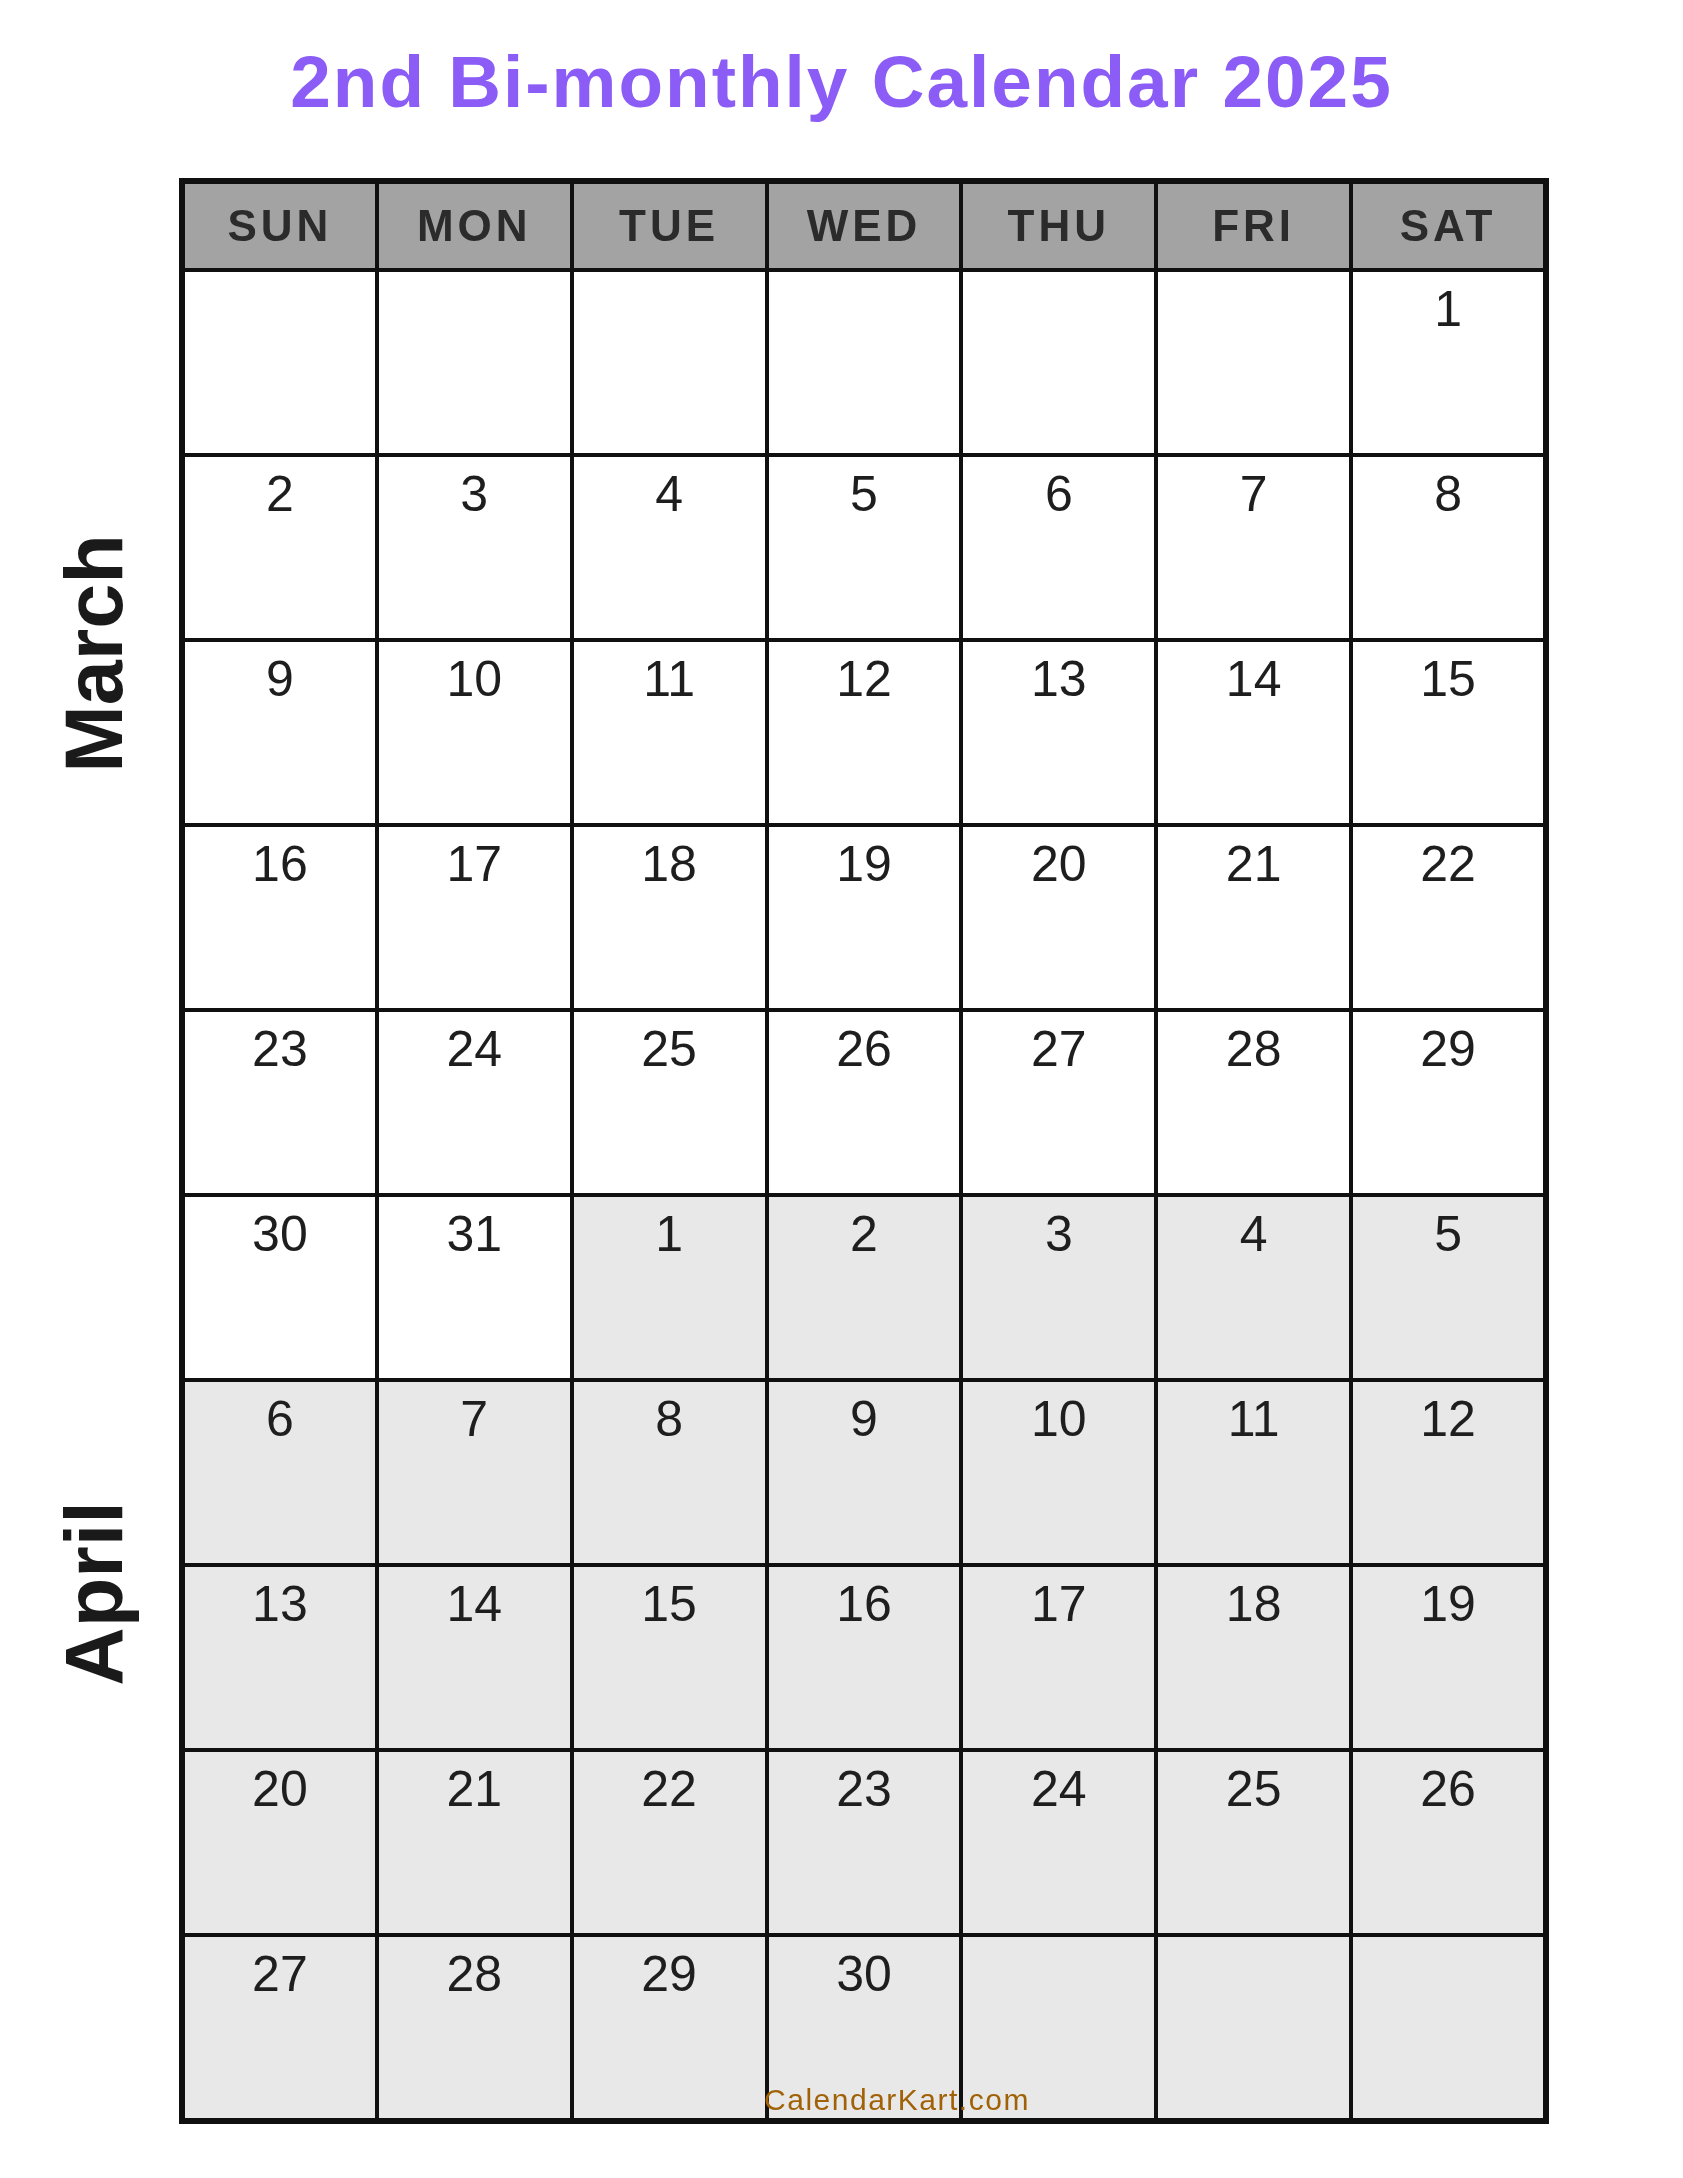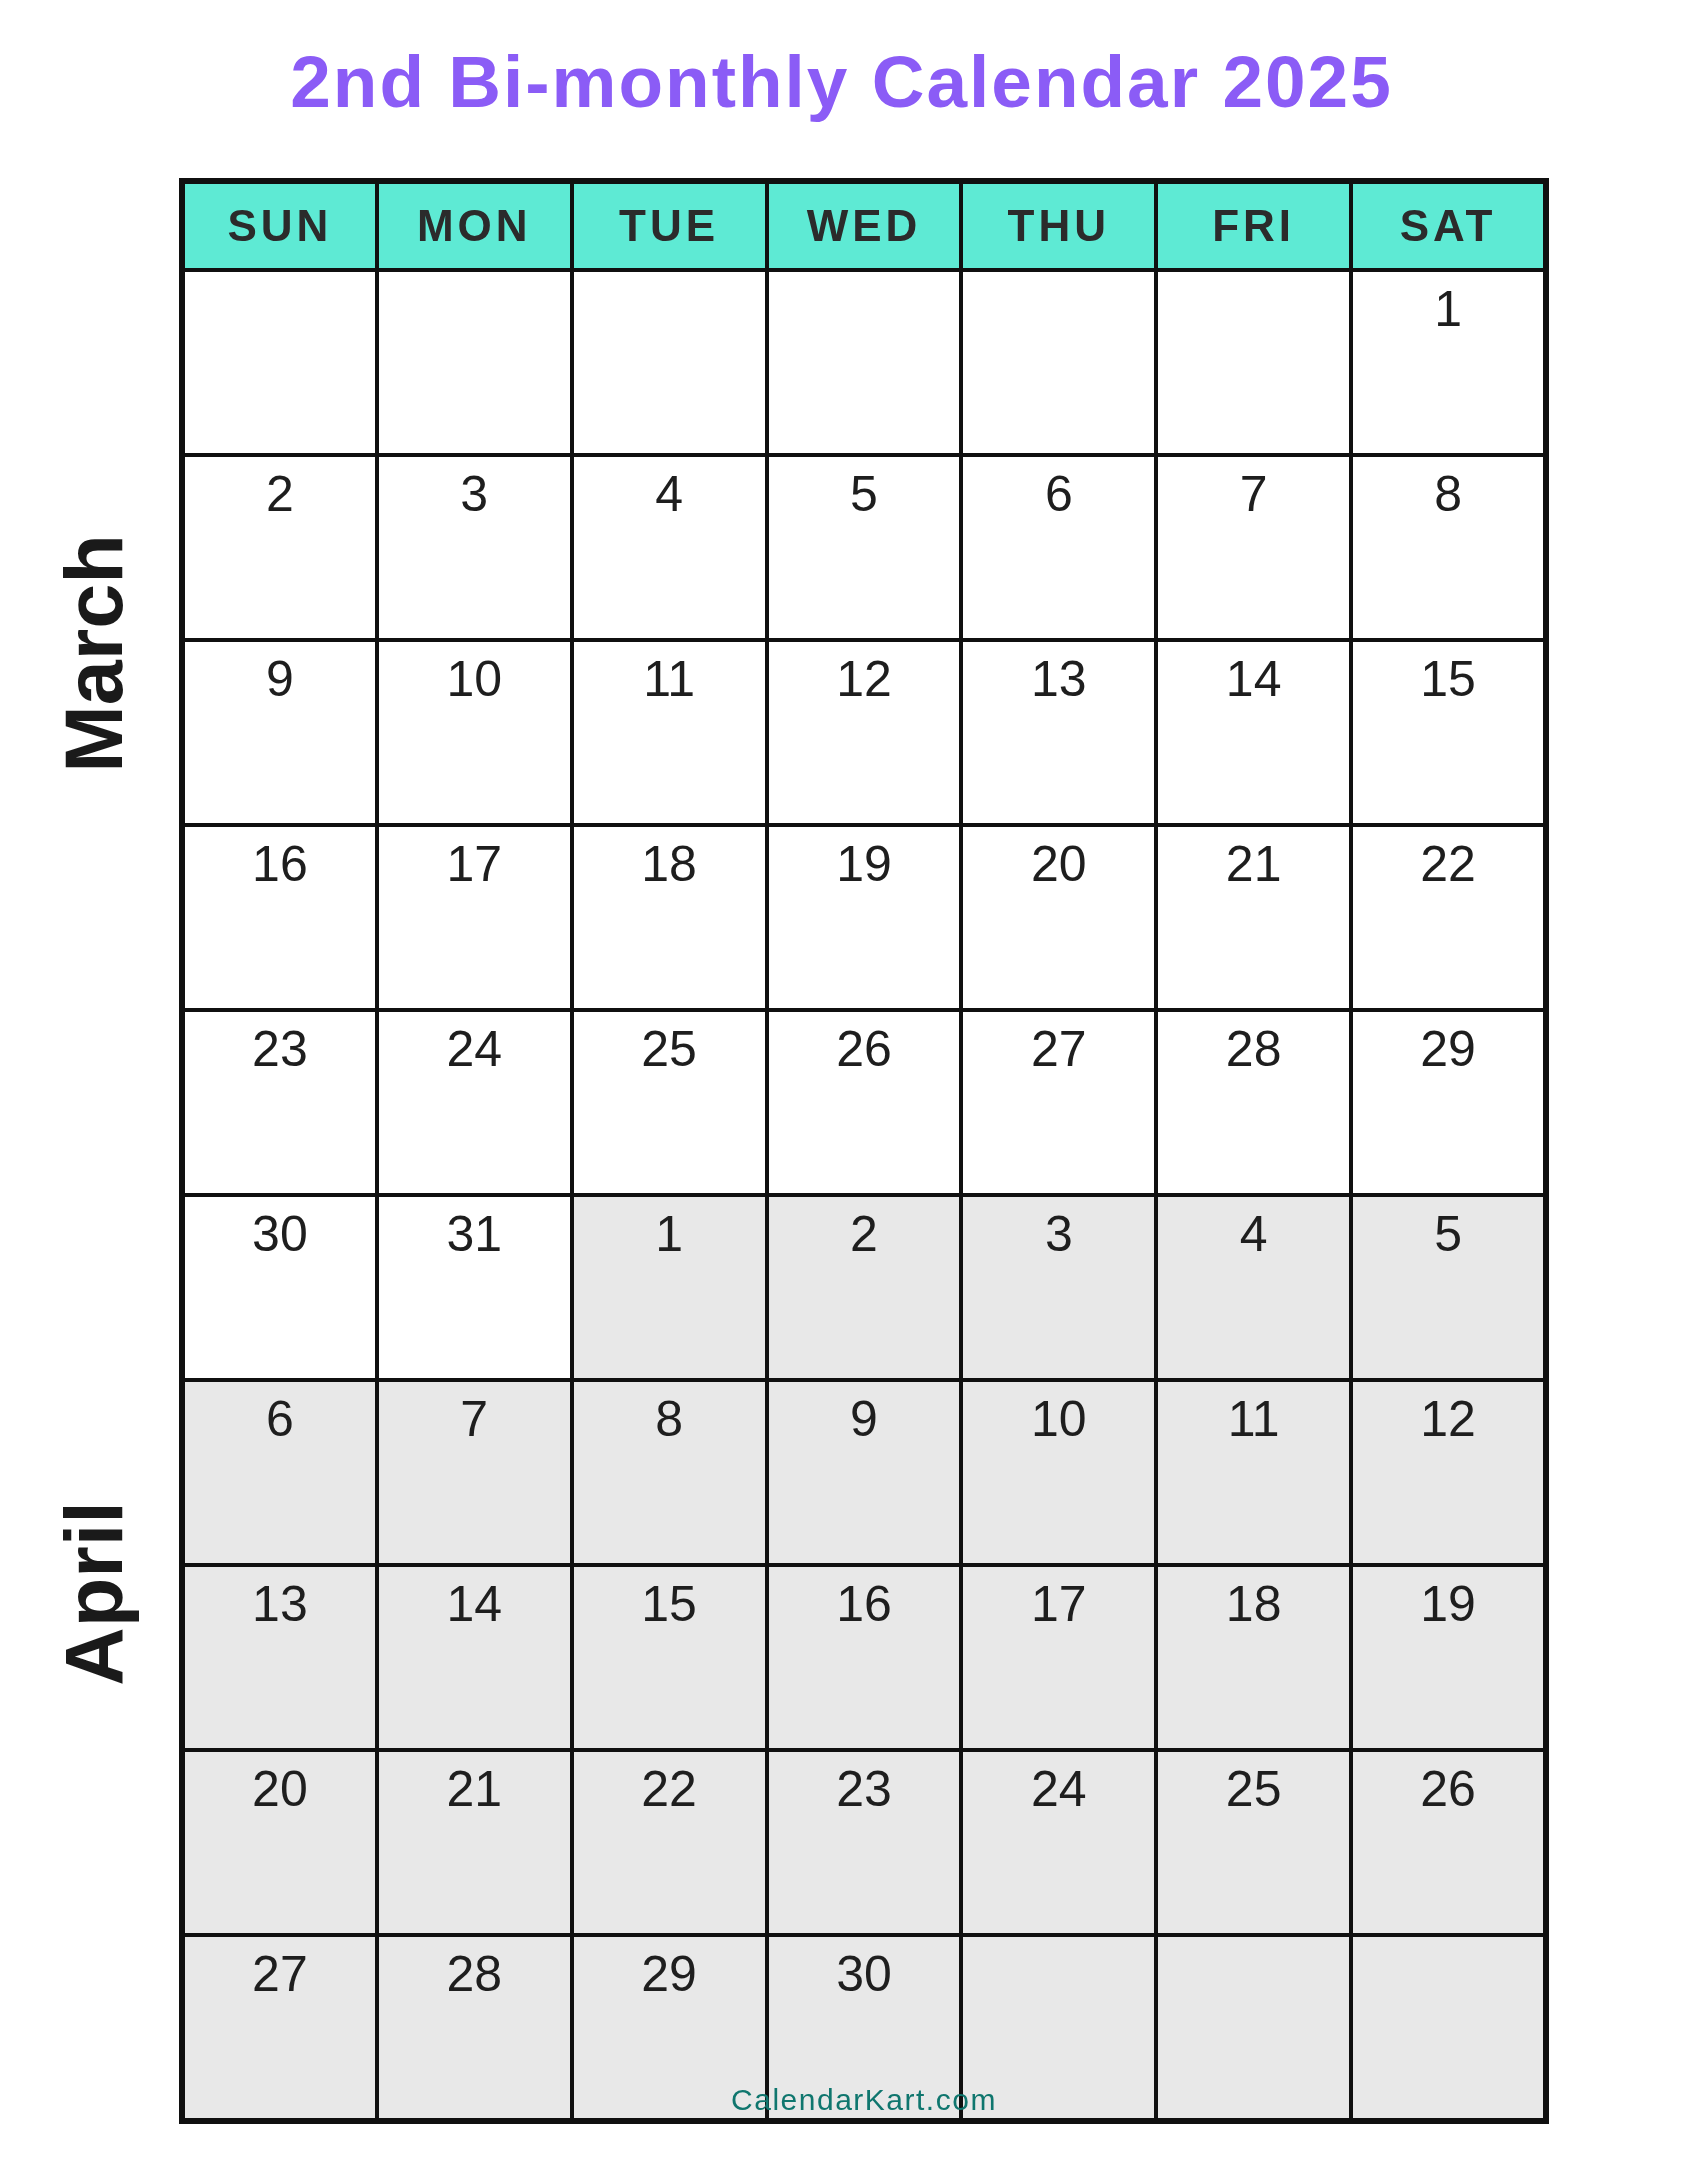--- a/index.html
+++ b/index.html
@@ -39,21 +39,21 @@
     padding:0;
   }
   table.calendar thead th{
     height:84px;
     font-size:44px;
     font-weight:bold;
     letter-spacing:4px;
     color:#2b2b2b;
     text-align:center;
     vertical-align:middle;
-    background:#5eead4;
+    background:#a3a3a3;
   }
   td.day-cell{
     height:181px;
     text-align:center;
     vertical-align:top;
   }
   td.day-cell.march{ background:var(--march-bg); }
   td.day-cell.april{ background:var(--april-bg); }
   .day-num{
     display:inline-block;
@@ -75,21 +75,22 @@
     white-space:nowrap;
   }
   .month-label.march{ left:-104px; top:599px; }
   .month-label.april{ left:-104px; top:1539px; }
   .page-footer{
     position:absolute;
     left:179px;top:2083px;width:1370px;
     text-align:center;
     font-size:30px;
     letter-spacing:1.5px;
-    color:#0f766e;
+    color:#a16207;
+    padding-left:33px;
   }
 </style>
 </head>
 <body>
 
 <div class="page-title">2nd Bi-monthly Calendar 2025</div>
 
 <div class="month-label march">March</div>
 
 <div class="month-label april">April</div>

